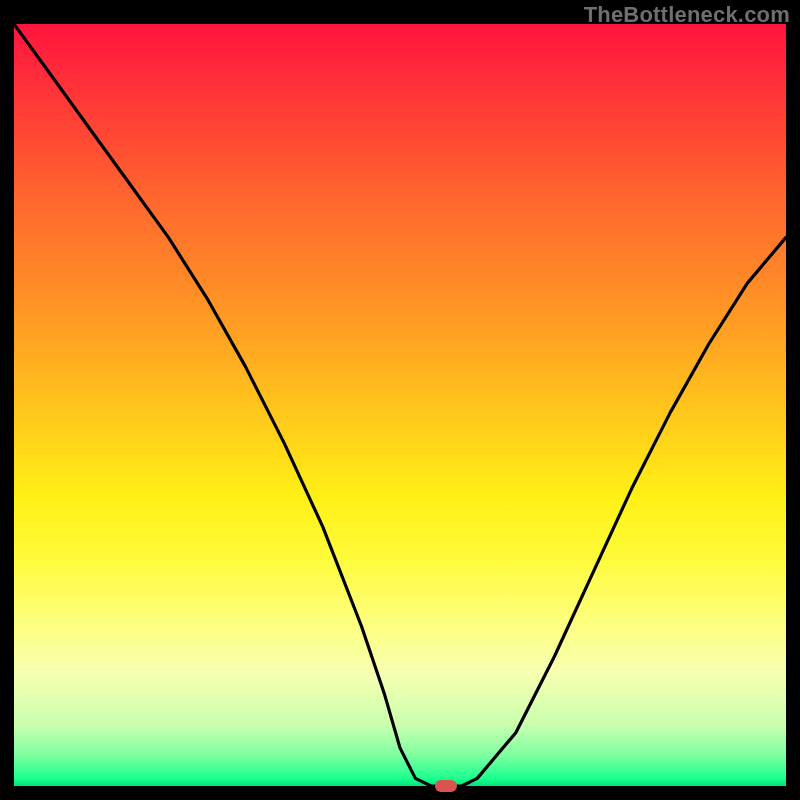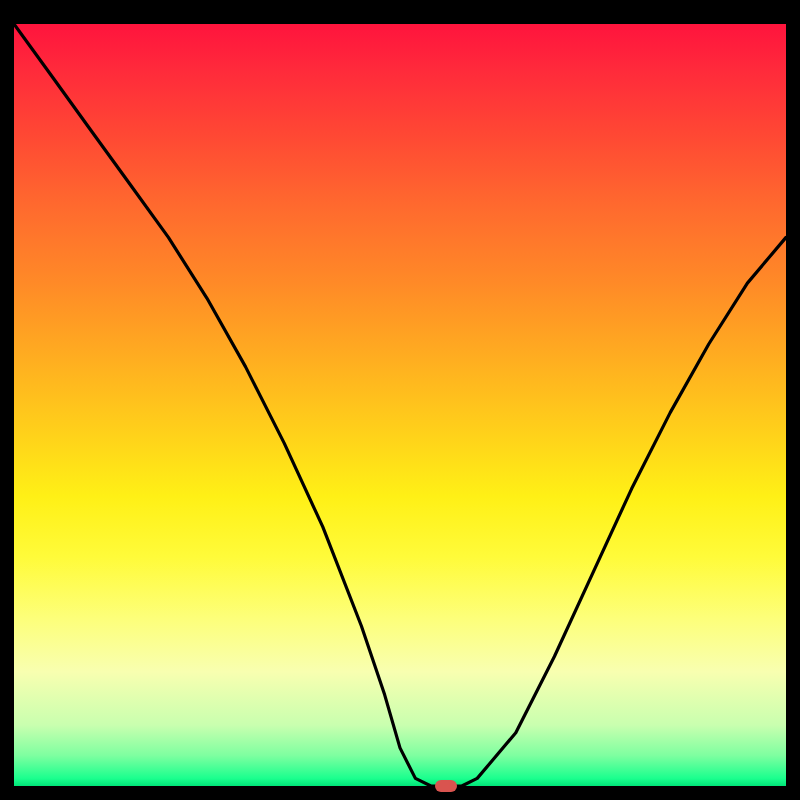--- a/index.html
+++ b/index.html
@@ -67,20 +67,21 @@
     background: #d9544f;
     transform: translate(-50%, -50%);
     z-index: 5;
   }
 </style>
 </head>
 <body>
 
 <div class="frame">
 
+  <div class="watermark">TheBottleneck.com</div>
 
   <div class="plot">
 
     <svg viewBox="0 0 772 762" preserveAspectRatio="none">
       <path fill="none" stroke="#000" stroke-width="3.2" stroke-linecap="round" stroke-linejoin="round" d="M0.0 0.0 L38.6 53.3 L77.2 106.7 L115.8 160.0 L154.4 213.4 L193.0 274.3 L231.6 342.9 L270.2 419.1 L308.8 502.9 L347.4 602.0 L370.6 670.6 L386.0 723.9 L401.4 754.4 L416.9 762.0 L432.3 762.0 L447.8 762.0 L463.2 754.4 L501.8 708.7 L540.4 632.5 L579.0 548.6 L617.6 464.8 L656.2 388.6 L694.8 320.0 L733.4 259.1 L772.0 213.4"></path>
     </svg>
 
     <div class="marker" style="left:432.3px;top:762.0px;background:#d9544f;"></div>
   </div>
 

